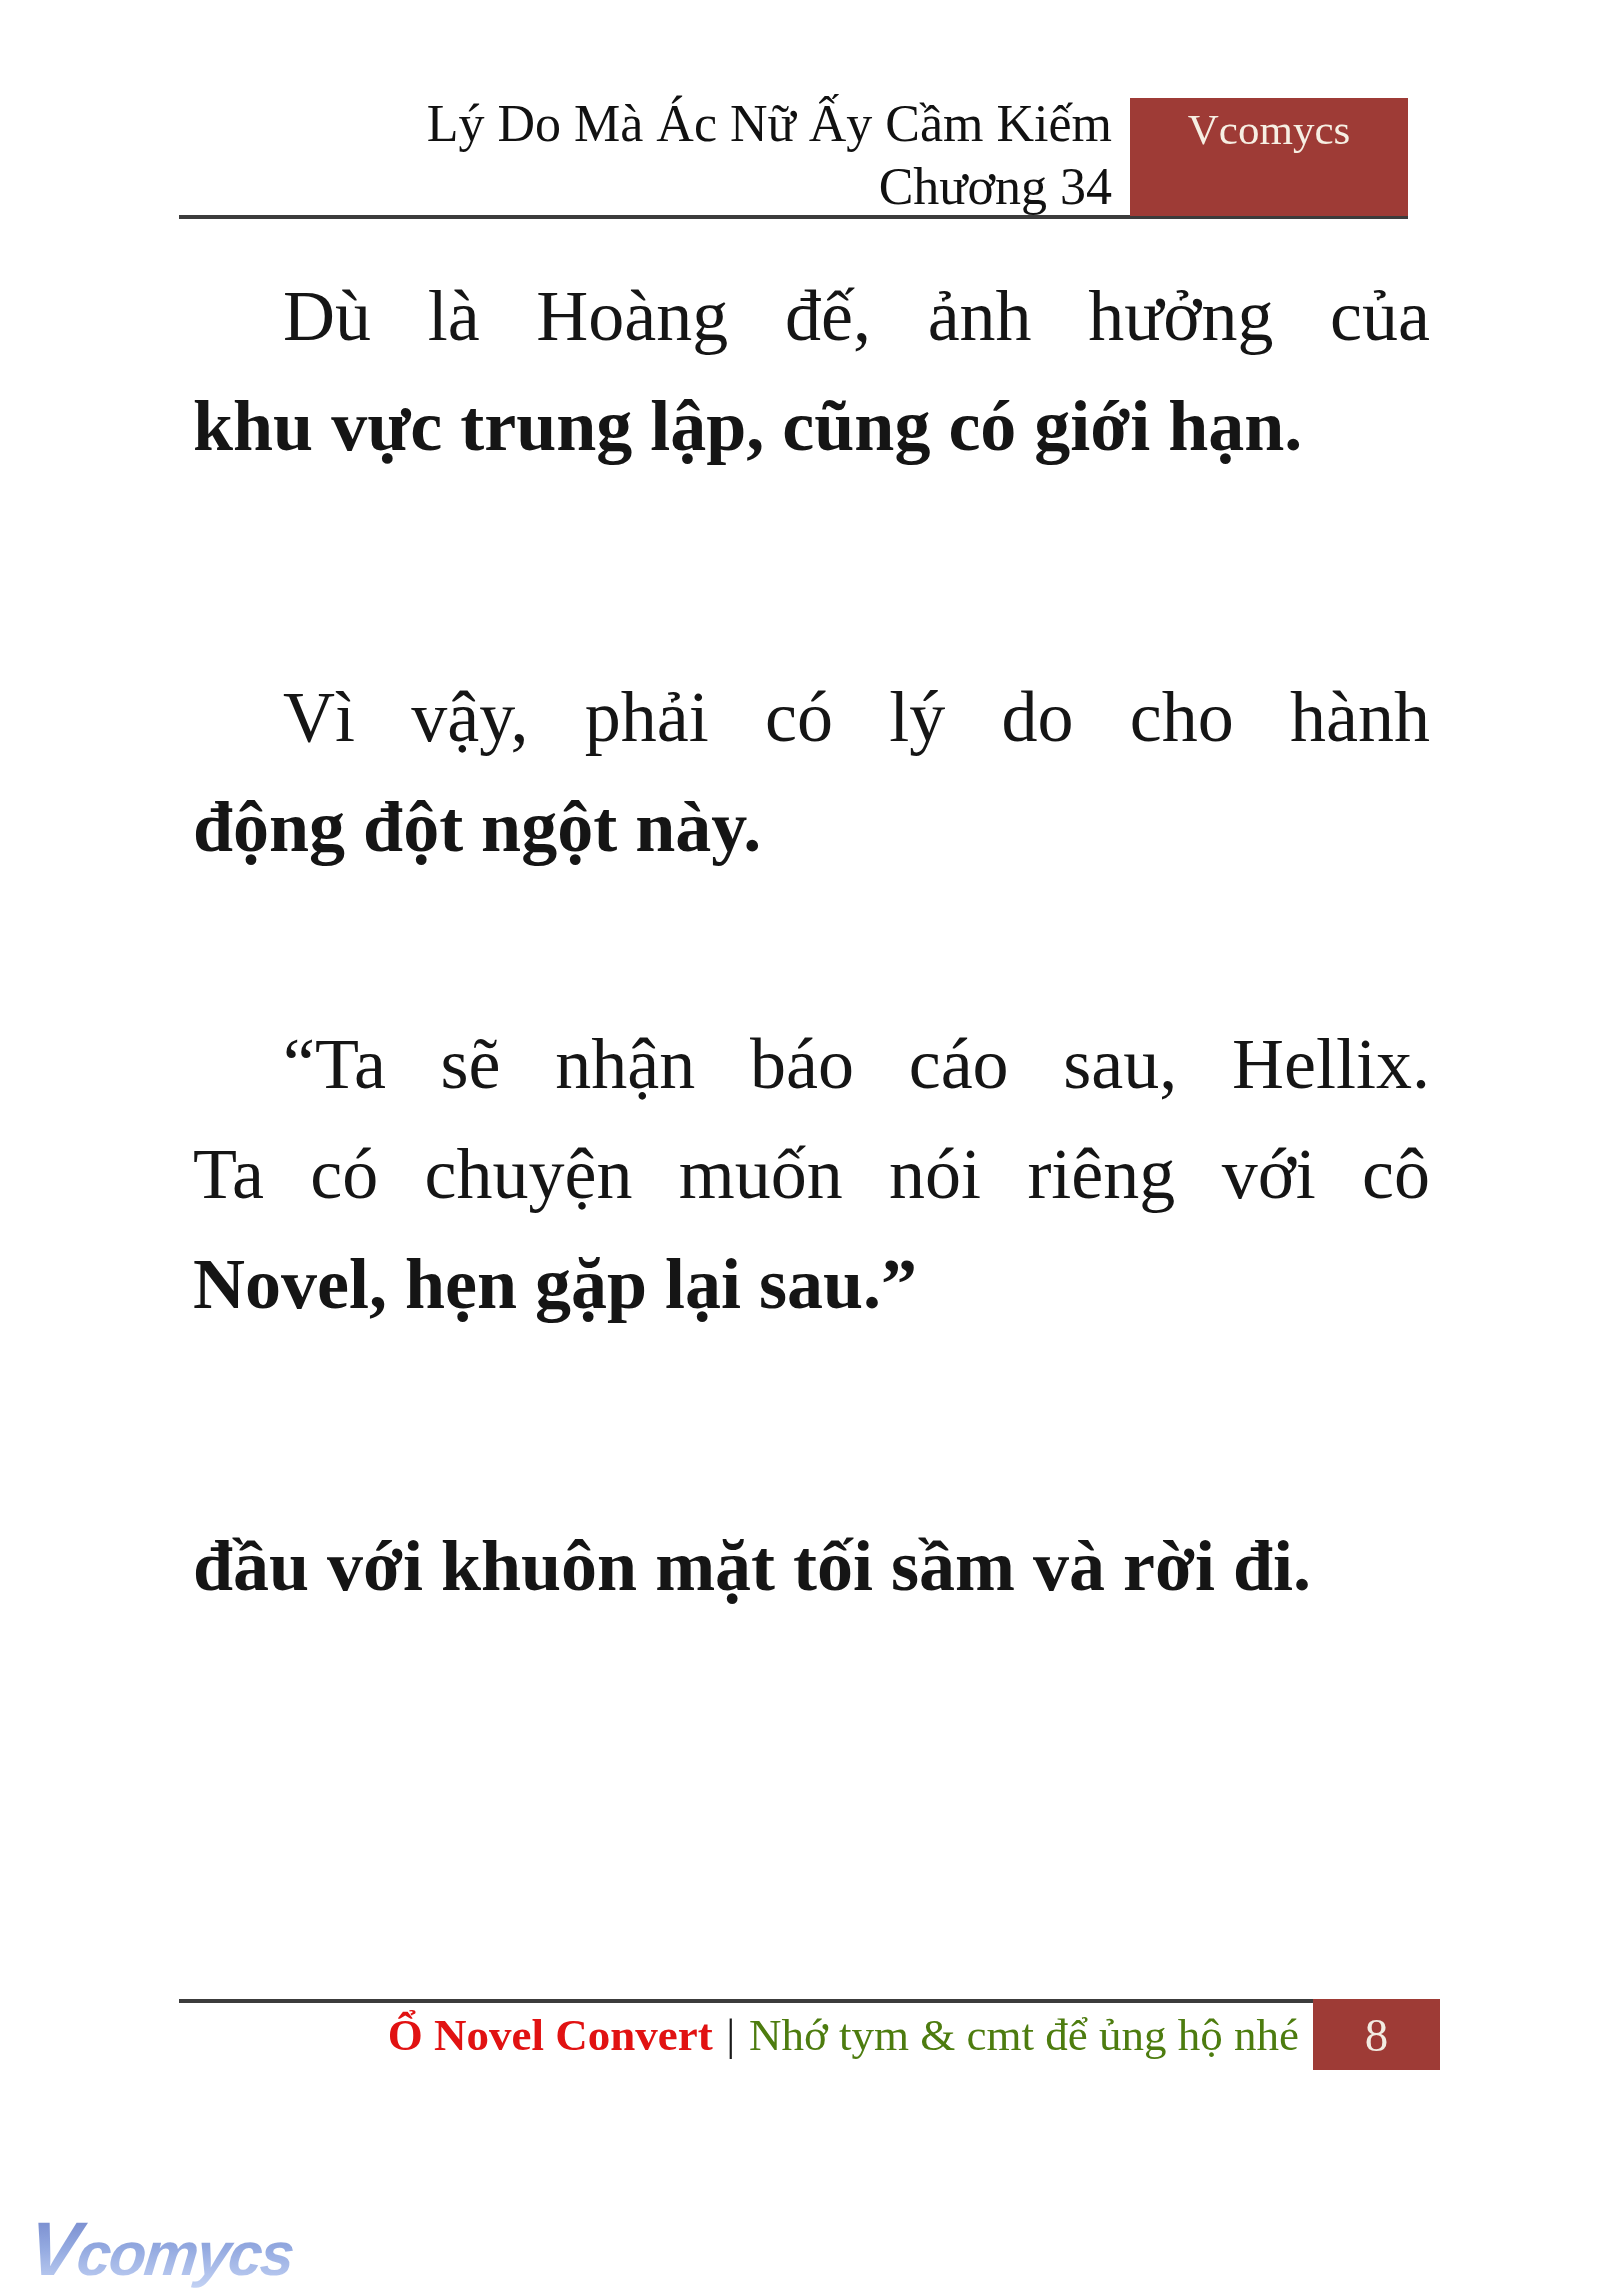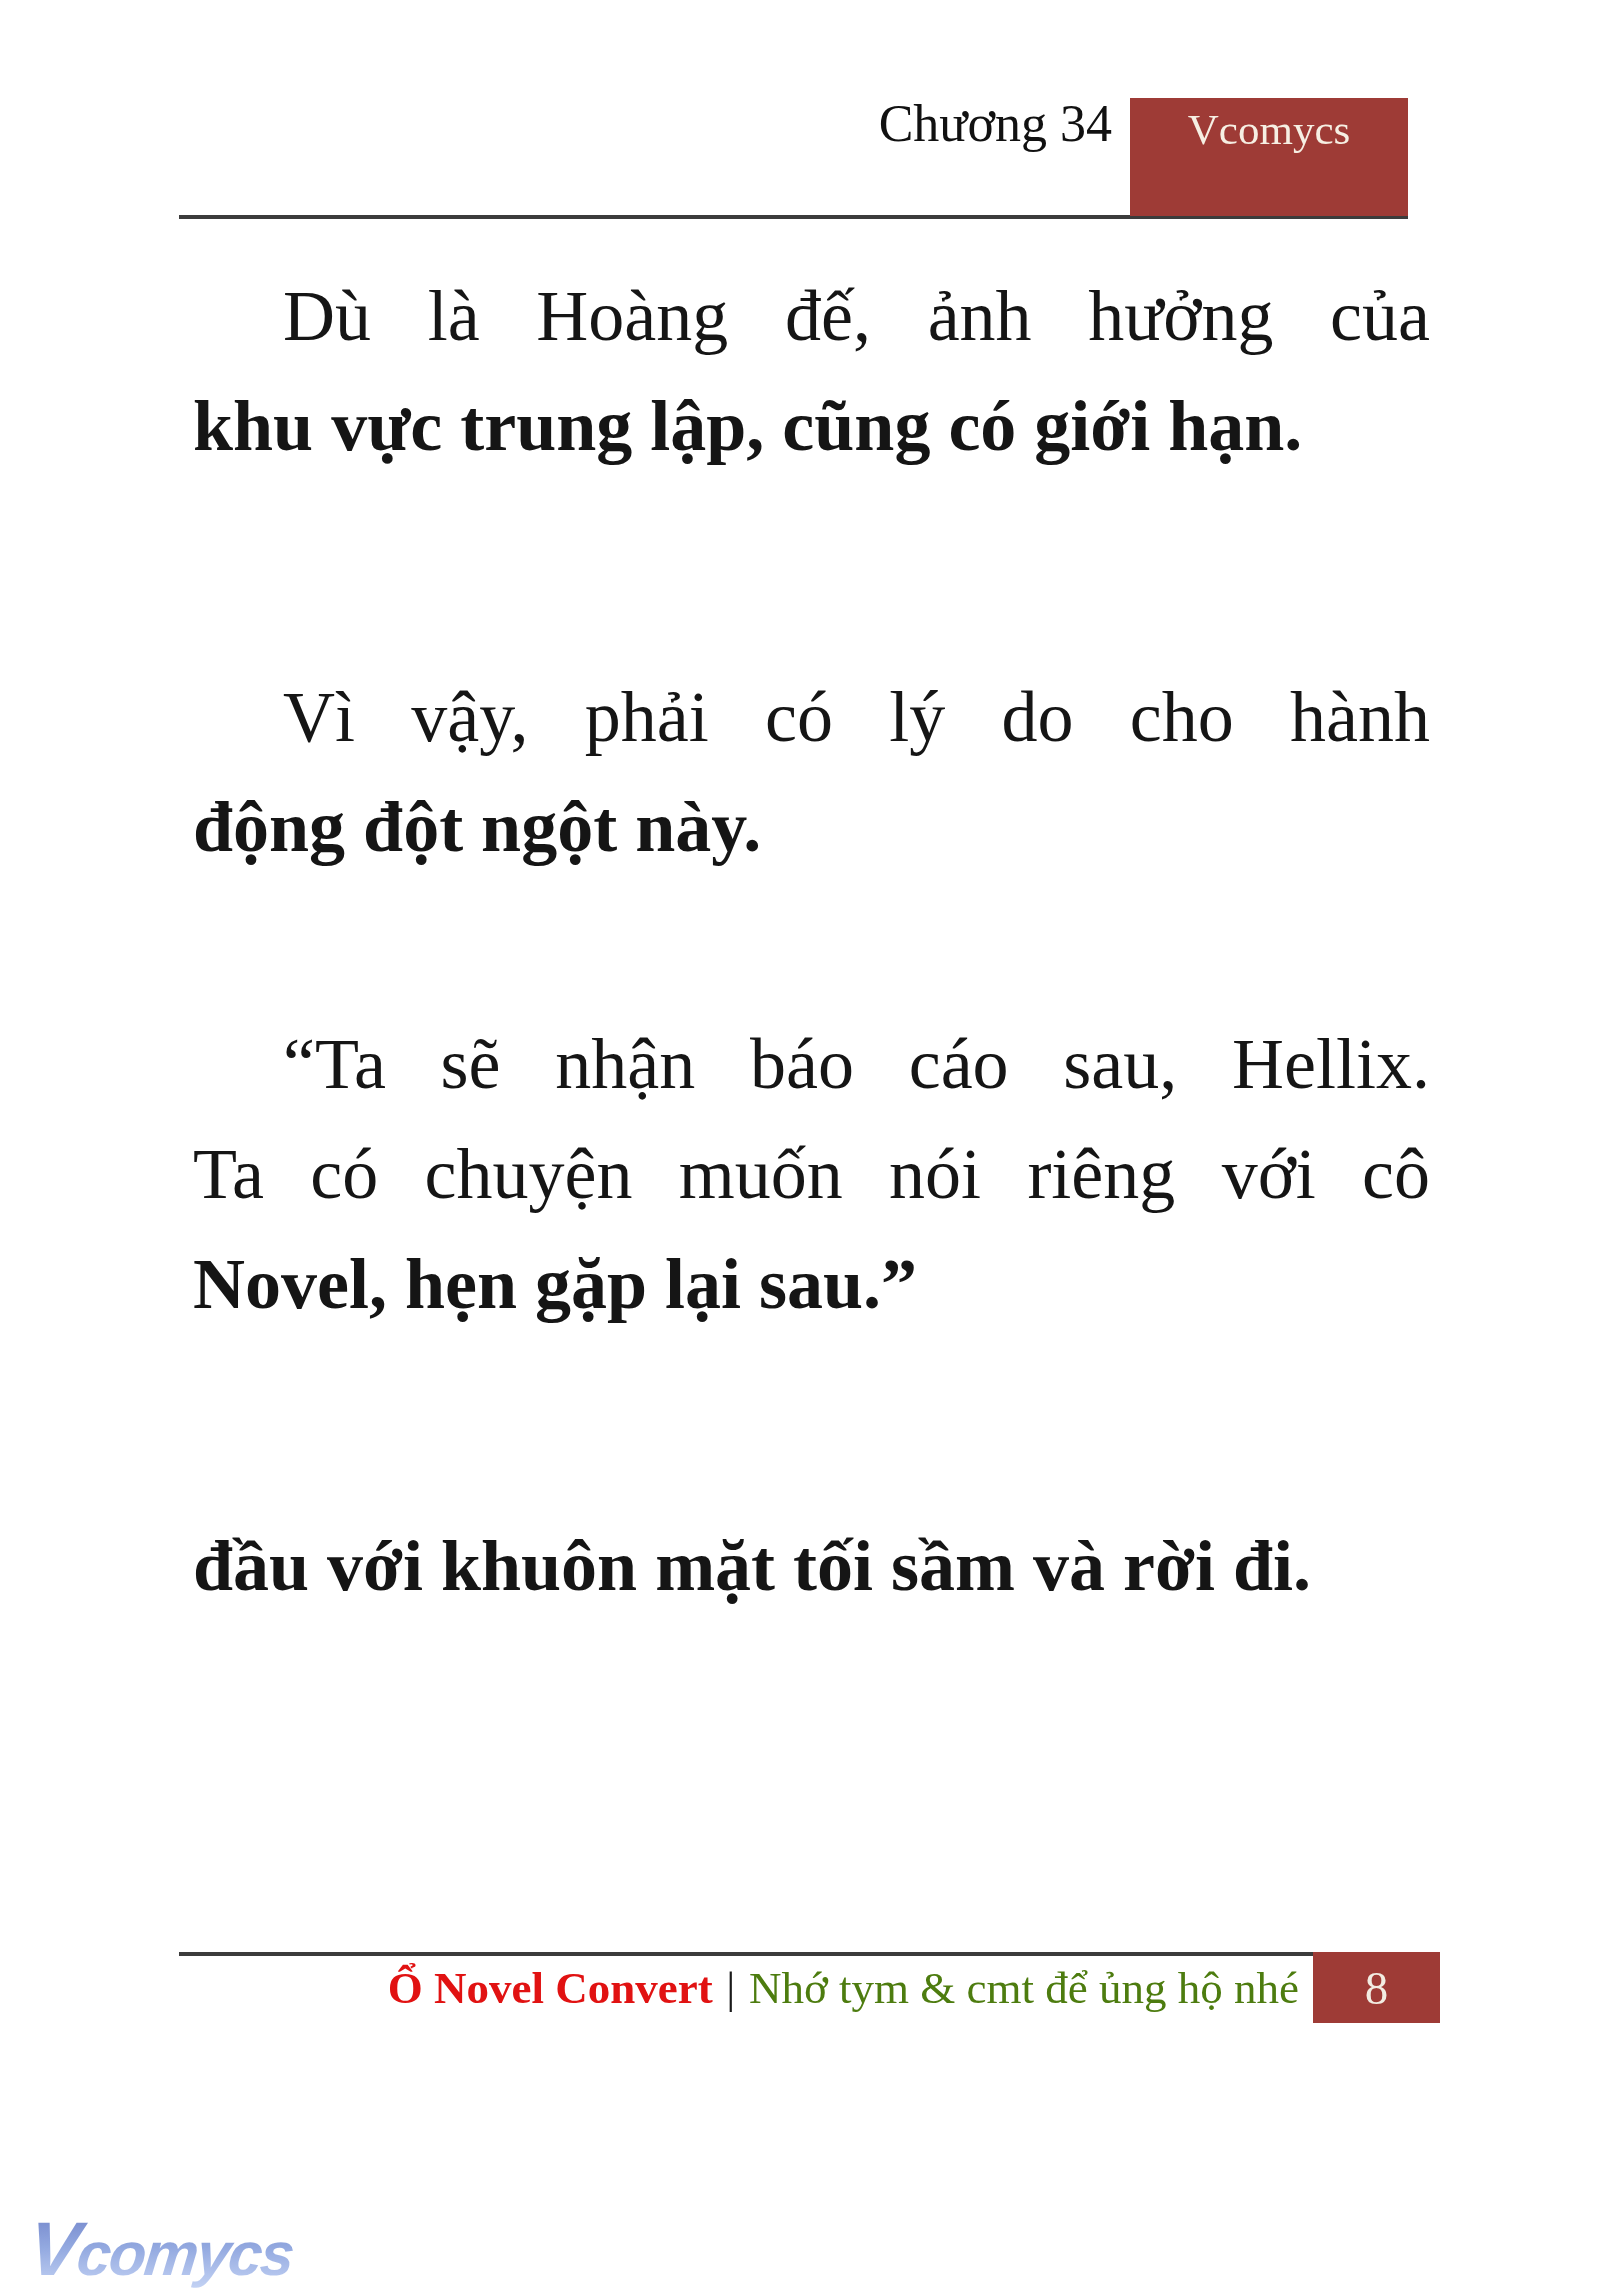--- a/index.html
+++ b/index.html
@@ -56,21 +56,21 @@
   .bline.first{text-indent:90px;}
   .bline.last{
     text-align:left;
     text-align-last:left;
     font-weight:bold;
   }
 
   
   .footer{
     position:absolute;
-    left:179px;top:1952px;
+    left:179px;top:1999px;
     width:1261px;height:71px;
   }
   .footer-rule{
     position:absolute;left:0;top:0;
     width:1134px;height:3.9px;
     background:#3c3c3c;
   }
   .footer-box{
     position:absolute;right:0;top:0;
     width:127px;height:71px;
@@ -104,20 +104,21 @@
     color:transparent;
   }
   .watermark .big-v{font-size:76px;}
 </style>
 </head>
 <body>
 
 <div class="page">
 
   <div class="header-text">
+    <div>Lý Do Mà Ác Nữ Ấy Cầm Kiếm</div>
     <div>Chương 34</div>
   </div>
   <div class="header-rule"></div>
   <div class="badge">
     <div>Vcomycs</div>
   </div>
 
   <div class="body-text">
     <div class="para gap1">
       <div class="bline first">Dù là Hoàng đế, ảnh hưởng của</div>

